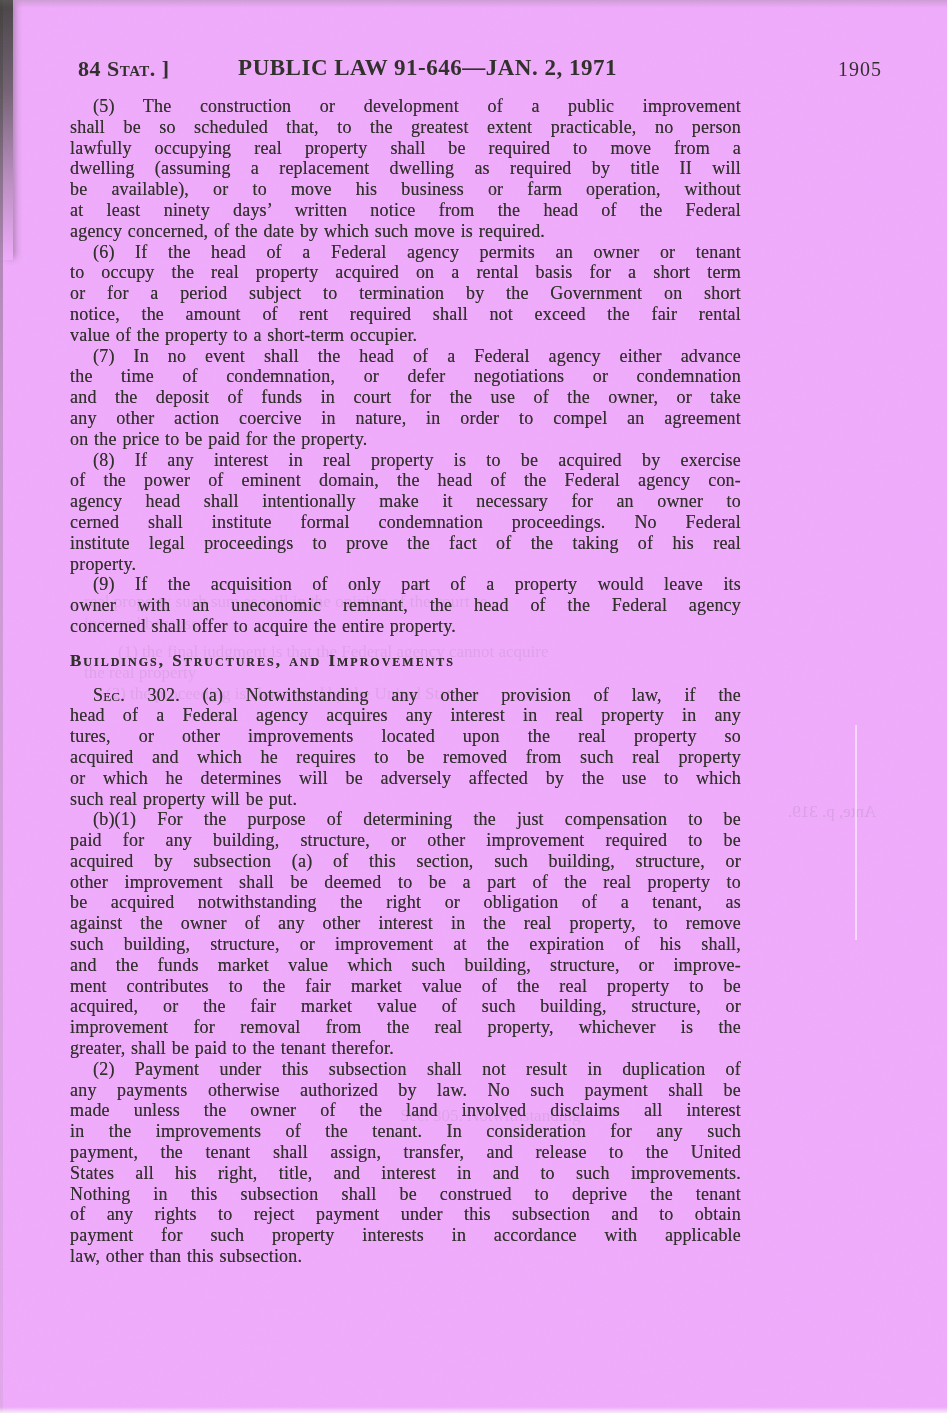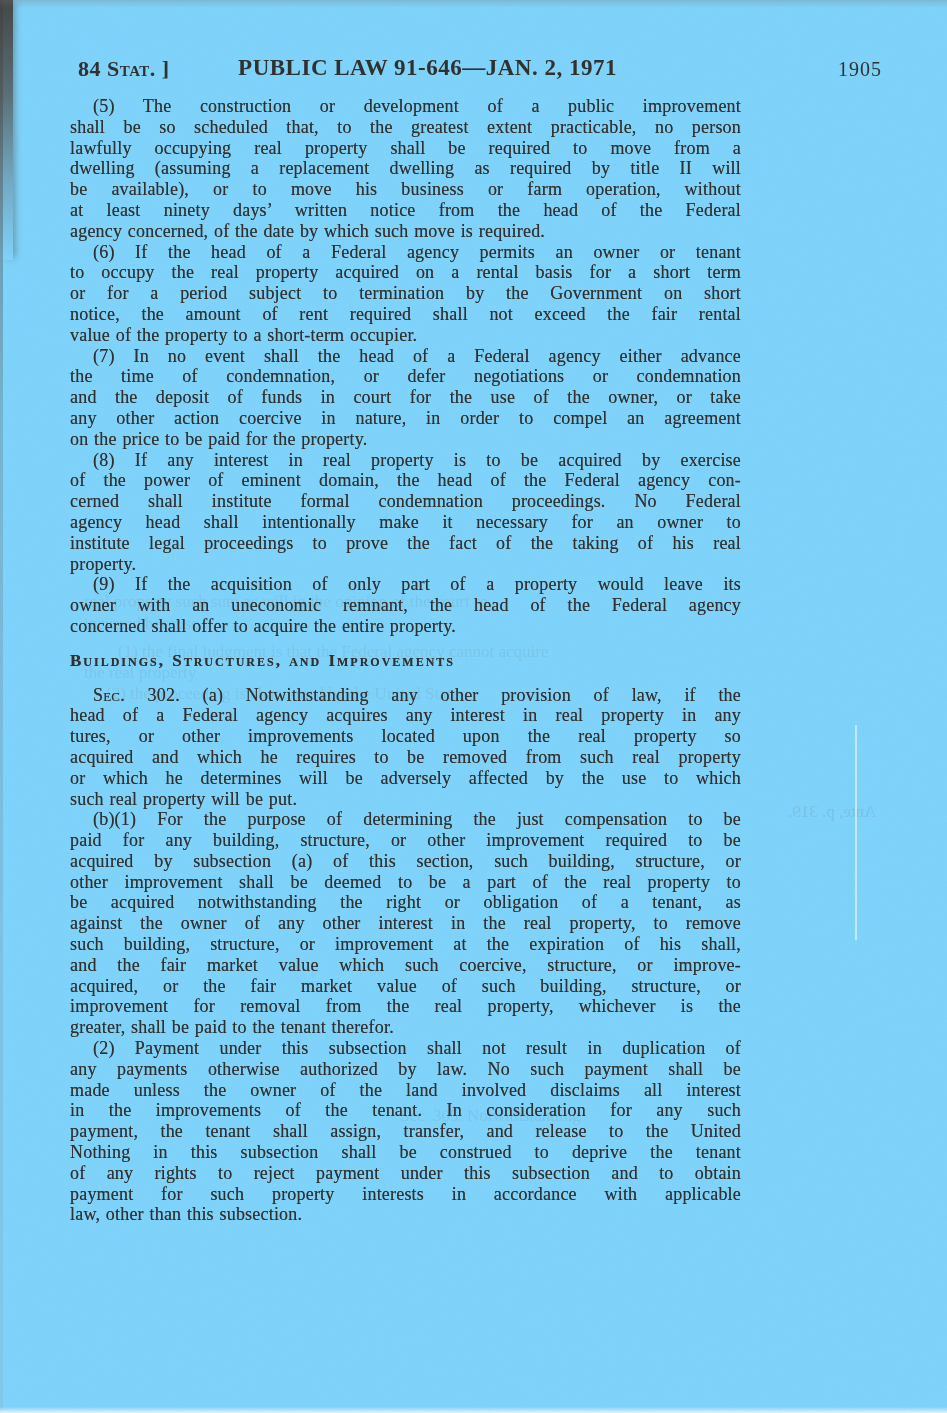--- a/index.html
+++ b/index.html
@@ -1,18 +1,18 @@
 <!DOCTYPE html>
 <html><head>
 <meta charset="utf-8">
 <style>
   html,body{margin:0;padding:0;background:#d8d7d3;}
   .page{
     position:relative;width:947px;height:1413px;overflow:hidden;
-    background:#7dd3fc;
+    background:#f0abfc;
     font-family:"Liberation Serif","DejaVu Serif",serif;
     color:#2f2d2a;
   }
   .page::before{ 
     content:"";position:absolute;left:0;top:0;width:100%;height:8px;
     background:linear-gradient(180deg,rgba(120,118,114,0.28),rgba(120,118,114,0));
     z-index:5;pointer-events:none;
   }
   
   .gutter-shadow{
@@ -107,22 +107,22 @@
       <div class="para">
         <div class="line indent">(7) In no event shall the head of a Federal agency either advance</div>
         <div class="line">the time of condemnation, or defer negotiations or condemnation</div>
         <div class="line">and the deposit of funds in court for the use of the owner, or take</div>
         <div class="line">any other action coercive in nature, in order to compel an agreement</div>
         <div class="line last">on the price to be paid for the property.</div>
       </div>
       <div class="para">
         <div class="line indent">(8) If any interest in real property is to be acquired by exercise</div>
         <div class="line">of the power of eminent domain, the head of the Federal agency con-</div>
+        <div class="line">agency head shall intentionally make it necessary for an owner to</div>
         <div class="line">cerned shall institute formal condemnation proceedings. No Federal</div>
-        <div class="line">agency head shall intentionally make it necessary for an owner to</div>
         <div class="line">institute legal proceedings to prove the fact of the taking of his real</div>
         <div class="line last">property.</div>
       </div>
       <div class="para">
         <div class="line indent">(9) If the acquisition of only part of a property would leave its</div>
         <div class="line">owner with an uneconomic remnant, the head of the Federal agency</div>
         <div class="line last">concerned shall offer to acquire the entire property.</div>
       </div>
       <div class="heading">Buildings, Structures, and Improvements</div>
       <div class="para">
@@ -134,31 +134,33 @@
         <div class="line last">such real property will be put.</div>
       </div>
       <div class="para">
         <div class="line indent">(b)(1) For the purpose of determining the just compensation to be</div>
         <div class="line">paid for any building, structure, or other improvement required to be</div>
         <div class="line">acquired by subsection (a) of this section, such building, structure, or</div>
         <div class="line">other improvement shall be deemed to be a part of the real property to</div>
         <div class="line">be acquired notwithstanding the right or obligation of a tenant, as</div>
         <div class="line">against the owner of any other interest in the real property, to remove</div>
         <div class="line">such building, structure, or improvement at the expiration of his shall,</div>
-        <div class="line">and the fair market value which such coercive, structure, or improve-</div>
+        <div class="line">and the funds market value which such building, structure, or improve-</div>
+        <div class="line">ment contributes to the fair market value of the real property to be</div>
         <div class="line">acquired, or the fair market value of such building, structure, or</div>
         <div class="line">improvement for removal from the real property, whichever is the</div>
         <div class="line last">greater, shall be paid to the tenant therefor.</div>
       </div>
       <div class="para">
         <div class="line indent">(2) Payment under this subsection shall not result in duplication of</div>
         <div class="line">any payments otherwise authorized by law. No such payment shall be</div>
         <div class="line">made unless the owner of the land involved disclaims all interest</div>
         <div class="line">in the improvements of the tenant. In consideration for any such</div>
         <div class="line">payment, the tenant shall assign, transfer, and release to the United</div>
+        <div class="line">States all his right, title, and interest in and to such improvements.</div>
         <div class="line">Nothing in this subsection shall be construed to deprive the tenant</div>
         <div class="line">of any rights to reject payment under this subsection and to obtain</div>
         <div class="line">payment for such property interests in accordance with applicable</div>
         <div class="line last">law, other than this subsection.</div>
       </div>
     </div>
 
   <div id="ghost-layer">
       <div class="ghost" style="left: 84px; top: 592px;">real property such sum as will in the opinion of the court re</div>
       <div class="ghost" style="left: 84px; top: 614px;">incurred because</div>

